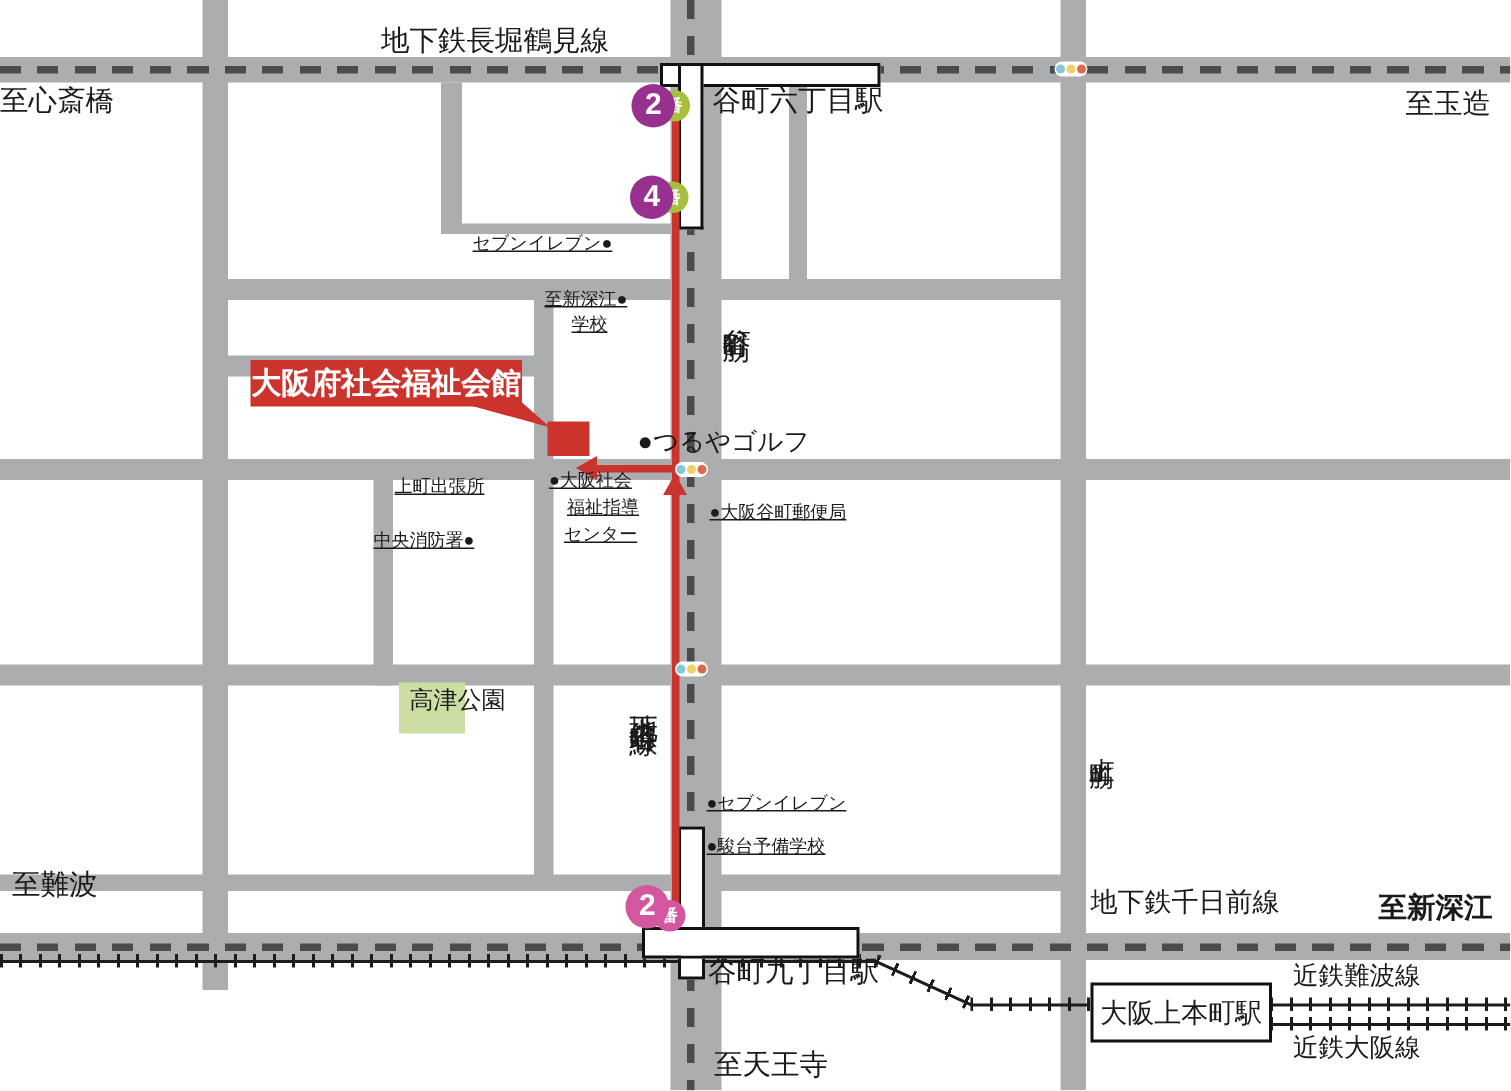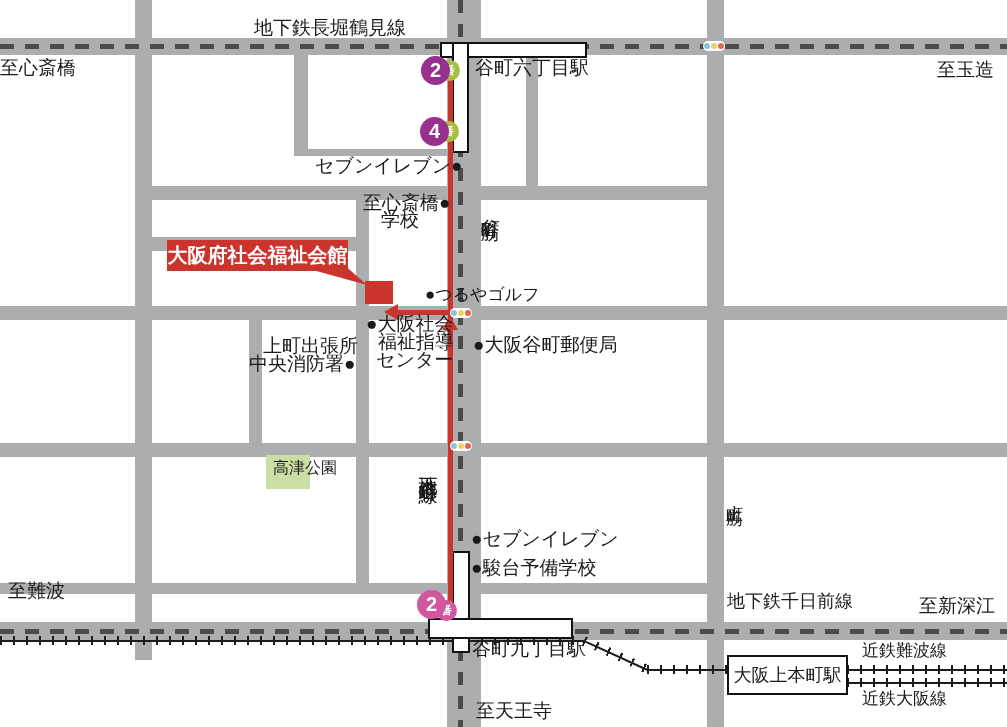--- a/index.html
+++ b/index.html
@@ -9,21 +9,21 @@
   }
   .abs{position:absolute;}
   .road{position:absolute;background:#acadaf;}
   .dash-h{position:absolute;height:5px;background:repeating-linear-gradient(90deg,#4b4b4d 0 14px,transparent 14px 25px);}
   .dash-v{position:absolute;width:5px;background:repeating-linear-gradient(180deg,#4b4b4d 0 13px,transparent 13px 24px);}
   .rail{position:absolute;height:9px;
     background-image:repeating-linear-gradient(90deg,#1c1c1c 0 2px,transparent 2px 13px),linear-gradient(#1c1c1c,#1c1c1c);
     background-size:auto 100%,100% 2px;background-position:0 0,0 4px;background-repeat:repeat,no-repeat;}
   .station-rect{position:absolute;background:#fff;border:2px solid #111;box-sizing:border-box;}
   .label{position:absolute;font-size:19px;font-weight:500;white-space:nowrap;line-height:1.05;}
-  .m{font-size:19px;}
+  .m{font-size:12px;text-decoration:underline;}
   .vlabel{position:absolute;writing-mode:vertical-rl;text-orientation:upright;font-size:19px;font-weight:500;letter-spacing:2px;line-height:1;}
   .red{background:#cb342d;}
   .signal{position:absolute;width:22px;height:10px;background:#fff;border-radius:5px;display:flex;align-items:center;justify-content:center;gap:1px;z-index:7;}
   .signal i{display:block;width:6px;height:6px;border-radius:50%;}
   .exit-big{position:absolute;width:29px;height:29px;border-radius:50%;display:flex;align-items:center;justify-content:center;
     color:#fff;font-weight:bold;font-size:20px;z-index:8;}
   .exit-small{position:absolute;width:21px;height:21px;border-radius:50%;display:flex;align-items:center;justify-content:center;
     color:#fff;font-weight:bold;font-size:11px;z-index:8;}
   .purple{background:#97308f;} .lgreen{background:#a6bf3e;} .pink{background:#d2579e;}
   .dest-box{position:absolute;left:167px;top:240px;width:181px;height:31px;display:flex;align-items:center;justify-content:center;
@@ -117,36 +117,36 @@
 
   <div class="label z6" style="left:254px;top:18px;">地下鉄長堀鶴見線</div>
   <div class="label z6" style="left:0;top:58px;">至心斎橋</div>
   <div class="label z6" style="left:937px;top:60px;">至玉造</div>
   <div class="label z6" style="left:475px;top:58px;">谷町六丁目駅</div>
   <div class="vlabel z6" style="left:481px;top:204px;">谷町筋</div>
   <div class="vlabel z6" style="left:419px;top:461px;">地下鉄谷町線</div>
   <div class="vlabel z6" style="left:726px;top:492px;font-size:17px;">上町筋</div>
   <div class="label z6" style="left:8px;top:581px;">至難波</div>
   <div class="label z6" style="left:727px;top:592px;font-size:18px;">地下鉄千日前線</div>
-  <div class="label z6" style="left:919px;top:596px;">至新深江</div>
+  <div class="label z6" style="left:919px;top:596px;font-weight:bold;">至新深江</div>
   <div class="label z6" style="left:472px;top:639px;">谷町九丁目駅</div>
   <div class="label z6" style="left:476px;top:701px;">至天王寺</div>
   <div class="label z6" style="left:862px;top:642px;font-size:17px;">近鉄難波線</div>
   <div class="label z6" style="left:862px;top:690px;font-size:17px;">近鉄大阪線</div>
 
   <div class="station-rect z5" style="left:727px;top:655px;width:121px;height:40px;display:flex;align-items:center;justify-content:center;">
     <span class="label" style="position:static;font-size:18px;">大阪上本町駅</span>
   </div>
 
   <div class="label m z6" style="left:315px;top:156px;">セブンイレブン●</div>
-  <div class="label m z6" style="left:363px;top:193px;">至心斎橋●</div>
+  <div class="label m z6" style="left:363px;top:193px;">至新深江●</div>
   <div class="label m z6" style="left:381px;top:210px;">学校</div>
   <div class="label z6" style="left:425px;top:286px;font-size:17px;">●つるやゴルフ</div>
   <div class="label m z6" style="left:249px;top:314px;margin-top:40px;">中央消防署●</div>
-  <div class="label m z6" style="left:263px;top:336px;">上町出張所</div>
+  <div class="label m z6" style="left:263px;top:318px;">上町出張所</div>
   <div class="label m z6" style="left:366px;top:314px;">●大阪社会</div>
   <div class="label m z6" style="left:378px;top:332px;">福祉指導</div>
   <div class="label m z6" style="left:376px;top:350px;">センター</div>
   <div class="label m z6" style="left:473px;top:315px;margin-top:20px;">●大阪谷町郵便局</div>
   <div class="label z6" style="left:273px;top:460px;font-size:16px;">高津公園</div>
   <div class="label m z6" style="left:471px;top:529px;">●セブンイレブン</div>
   <div class="label m z6" style="left:471px;top:558px;">●駿台予備学校</div>
 
 </div>
 

